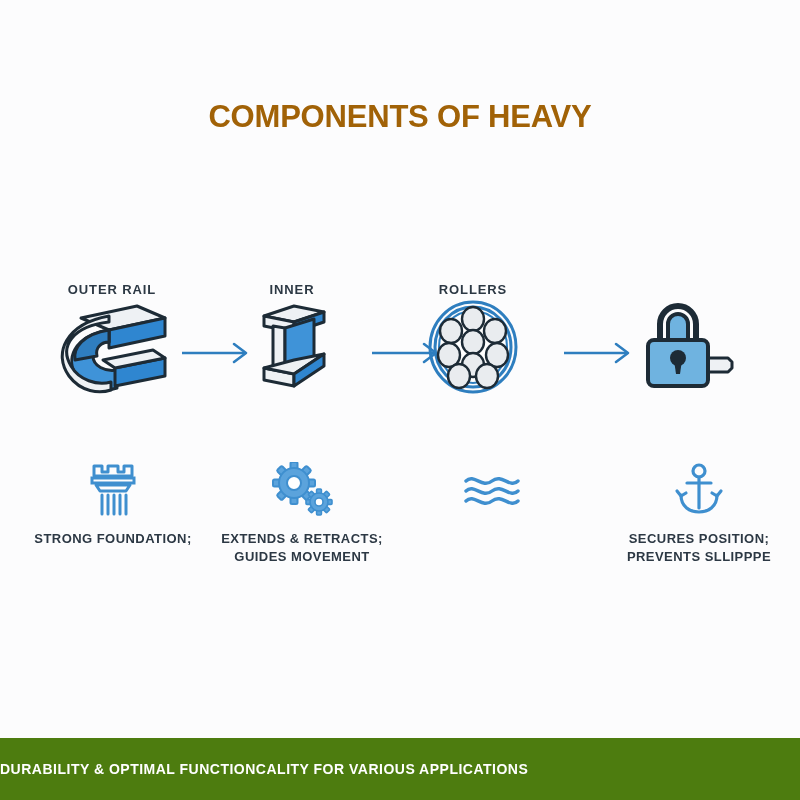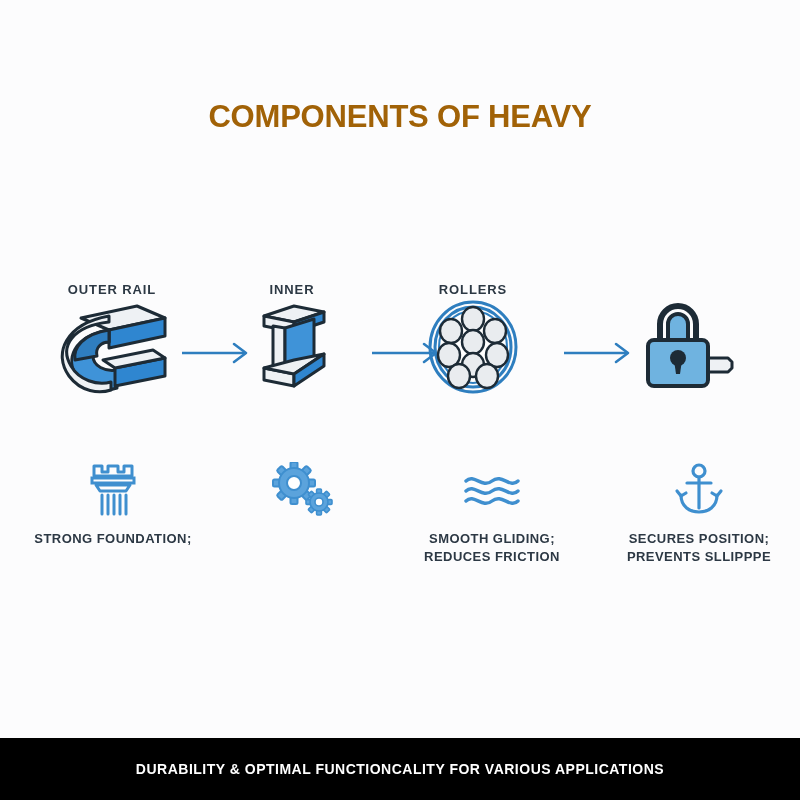--- a/index.html
+++ b/index.html
@@ -82,22 +82,22 @@
     letter-spacing:0.45px;
     line-height:1.4;
     text-transform:uppercase;
   }
   .benefit-text .ln{display:block;}
 
   
   .footer{
     position:absolute;
     left:0;bottom:0;width:800px;height:62px;
-    background:#000000;
-    display:flex;align-items:center;justify-content:center;
+    background:#4d7c0f;
+    display:flex;align-items:center;
   }
   .footer-text{
     color:#ffffff;
     font-size:14px;
     font-weight:bold;
     letter-spacing:0.5px;
     text-transform:uppercase;
   }
 </style>
 </head>
@@ -268,35 +268,35 @@
               <rect x="-2.4" y="-13" width="4.8" height="6" rx="1" transform="rotate(45)"></rect>
               <rect x="-2.4" y="7" width="4.8" height="6" rx="1" transform="rotate(45)"></rect>
               <rect x="-13" y="-2.4" width="6" height="4.8" rx="1" transform="rotate(45)"></rect>
               <rect x="7" y="-2.4" width="6" height="4.8" rx="1" transform="rotate(45)"></rect>
             </g>
             <circle cx="0" cy="0" r="9" fill="#5ba3dc" stroke="#3f8fcf" stroke-width="1.6"></circle>
             <circle cx="0" cy="0" r="4" fill="#ffffff" stroke="#3f8fcf" stroke-width="1.6"></circle>
           </g>
         </svg>
       </div>
+      <div class="benefit-text">
+        <span class="ln">EXTENDS &amp; RETRACTS;</span>
+        <span class="ln">GUIDES MOVEMENT</span>
+      </div>
     </div>
 
     <div class="benefit" style="left:397px;">
       <div class="benefit-icon">
         <svg width="64" height="46" viewBox="0 0 64 46">
           <g fill="none" stroke="#3f8fcf" stroke-width="3.4" stroke-linecap="round">
             <path d="M6 14 C14 6, 22 22, 32 14 C42 6, 50 22, 58 14"></path>
             <path d="M6 24 C14 16, 22 32, 32 24 C42 16, 50 32, 58 24"></path>
             <path d="M6 34 C14 26, 22 42, 32 34 C42 26, 50 42, 58 34"></path>
           </g>
         </svg>
-      </div>
-      <div class="benefit-text">
-        <span class="ln">SMOOTH GLIDING;</span>
-        <span class="ln">REDUCES FRICTION</span>
       </div>
     </div>
 
     <div class="benefit" style="left:604px;">
       <div class="benefit-icon">
         <svg width="52" height="56" viewBox="0 0 52 56">
           <g fill="none" stroke="#3f8fcf" stroke-width="3.2" stroke-linecap="round">
             <circle cx="26" cy="9" r="6"></circle>
             <line x1="26" y1="15" x2="26" y2="46"></line>
             <line x1="14" y1="21" x2="38" y2="21"></line>

